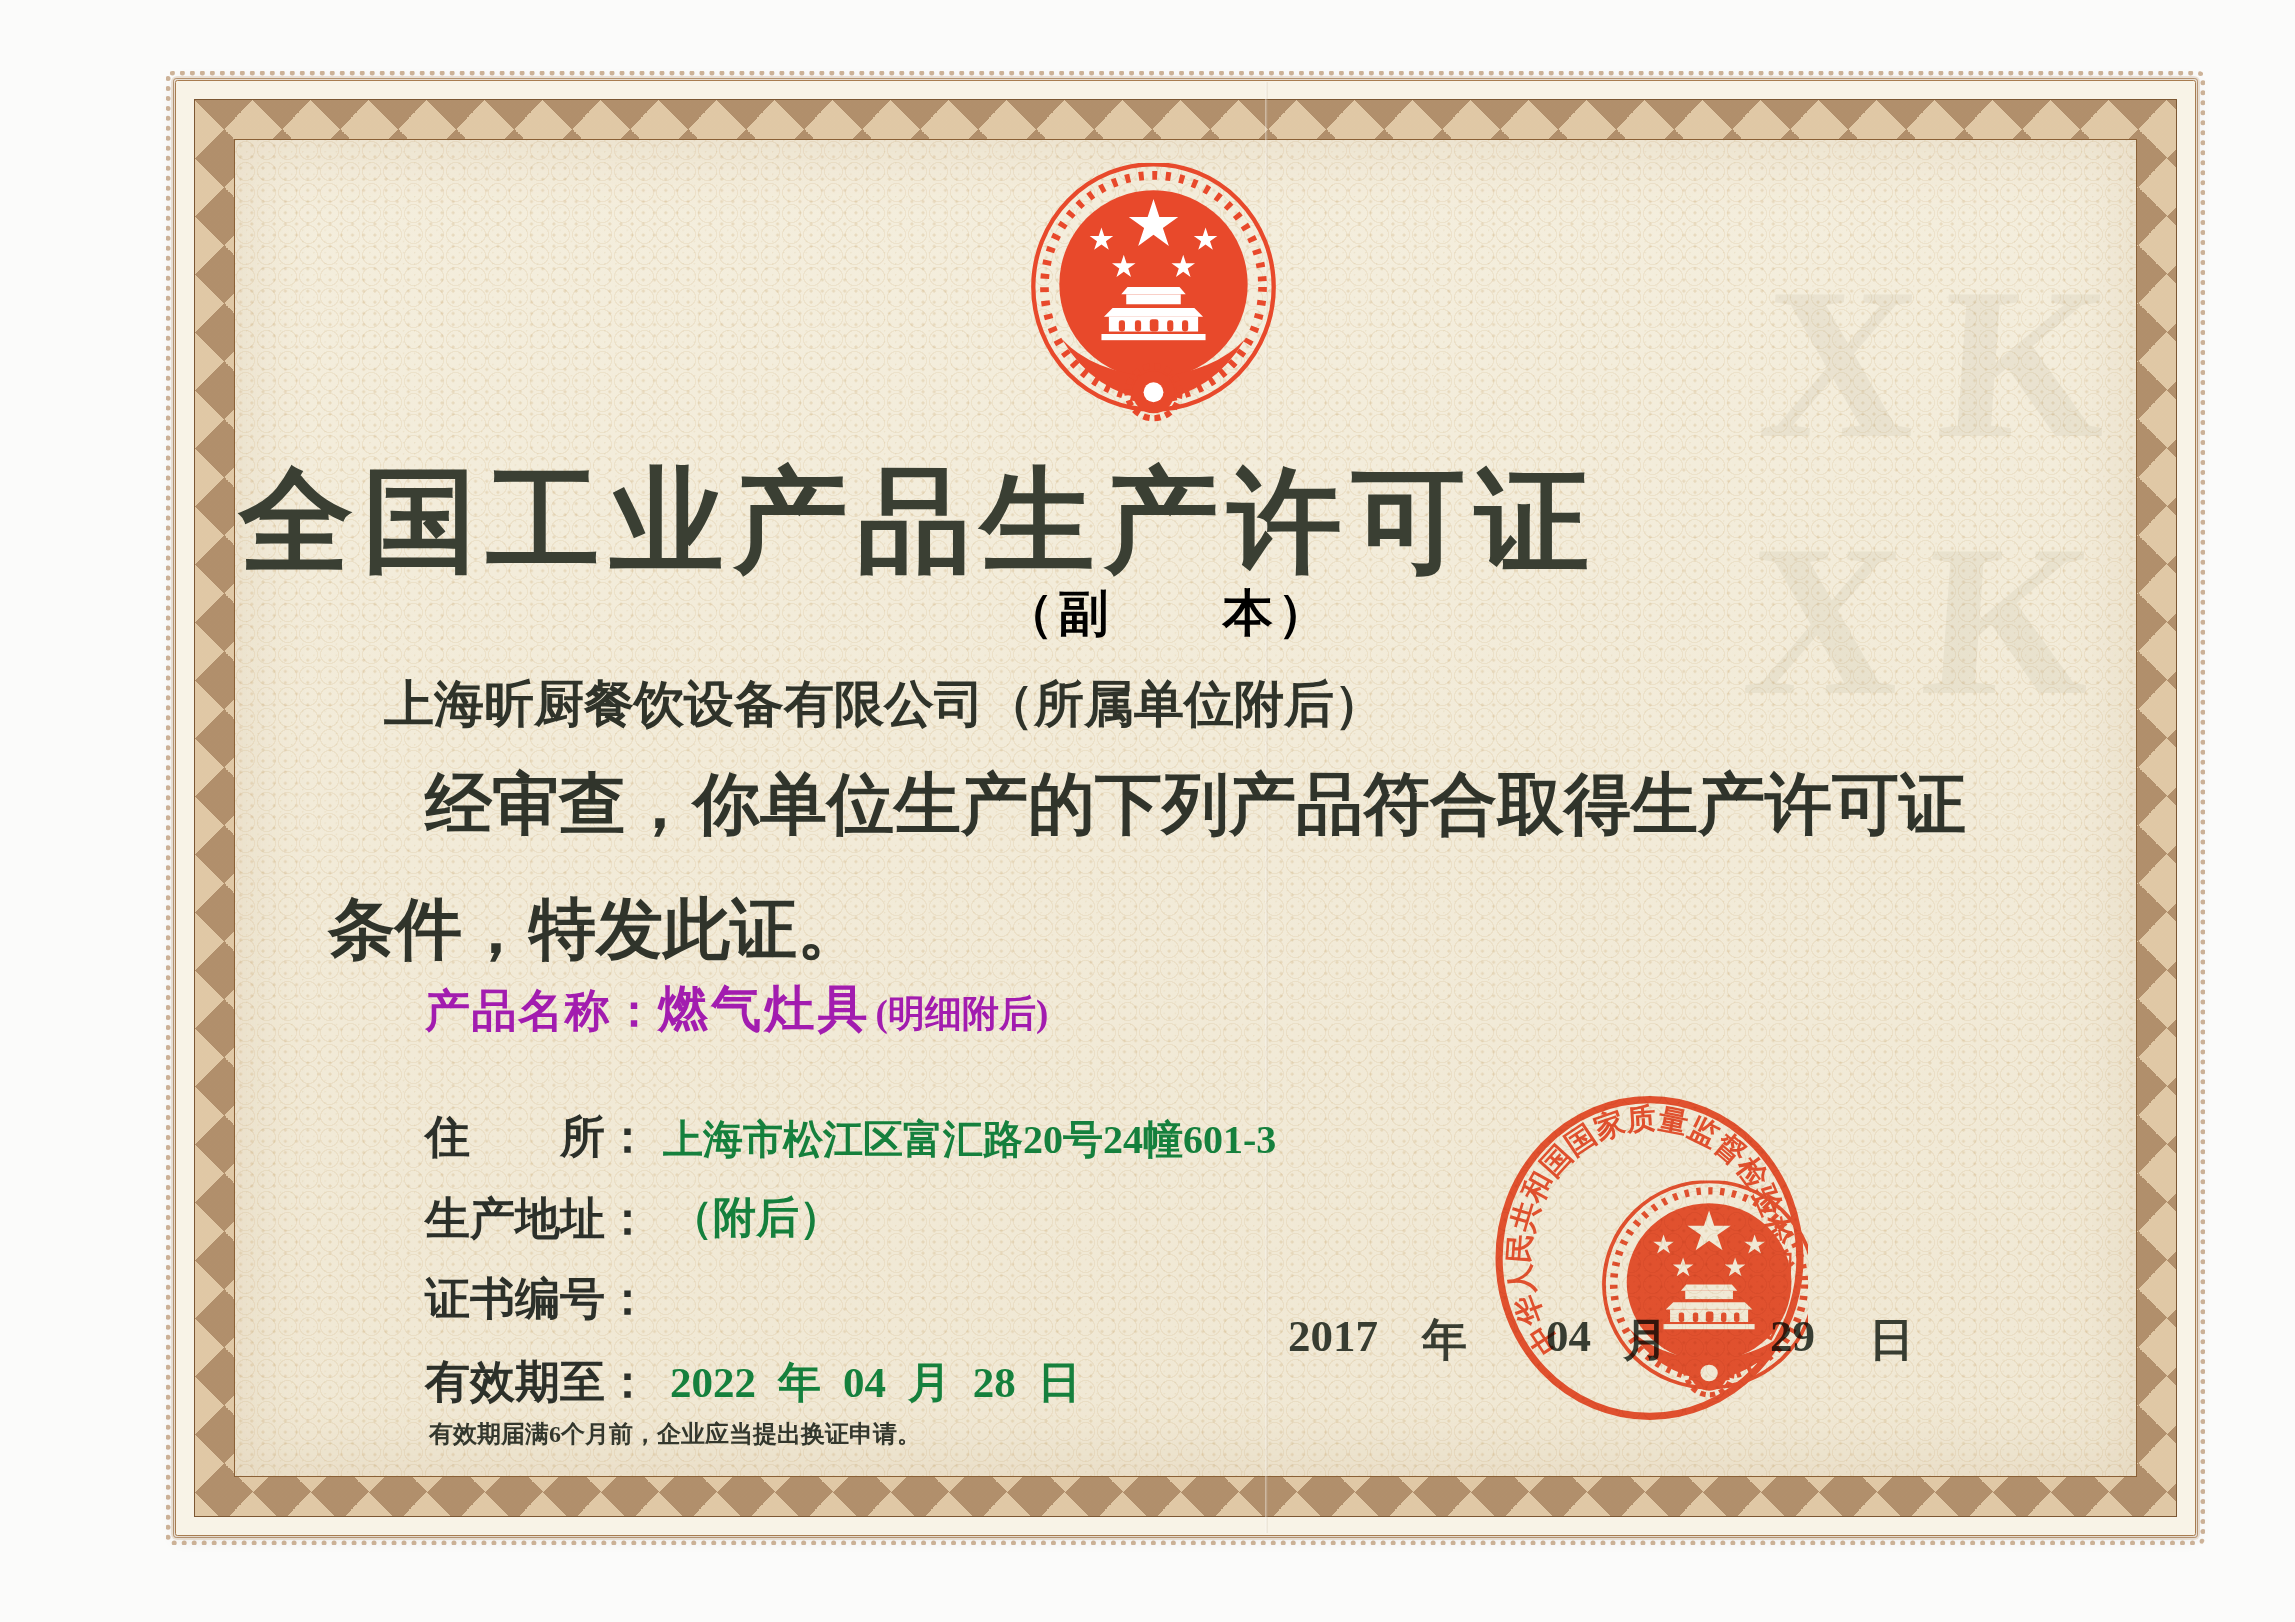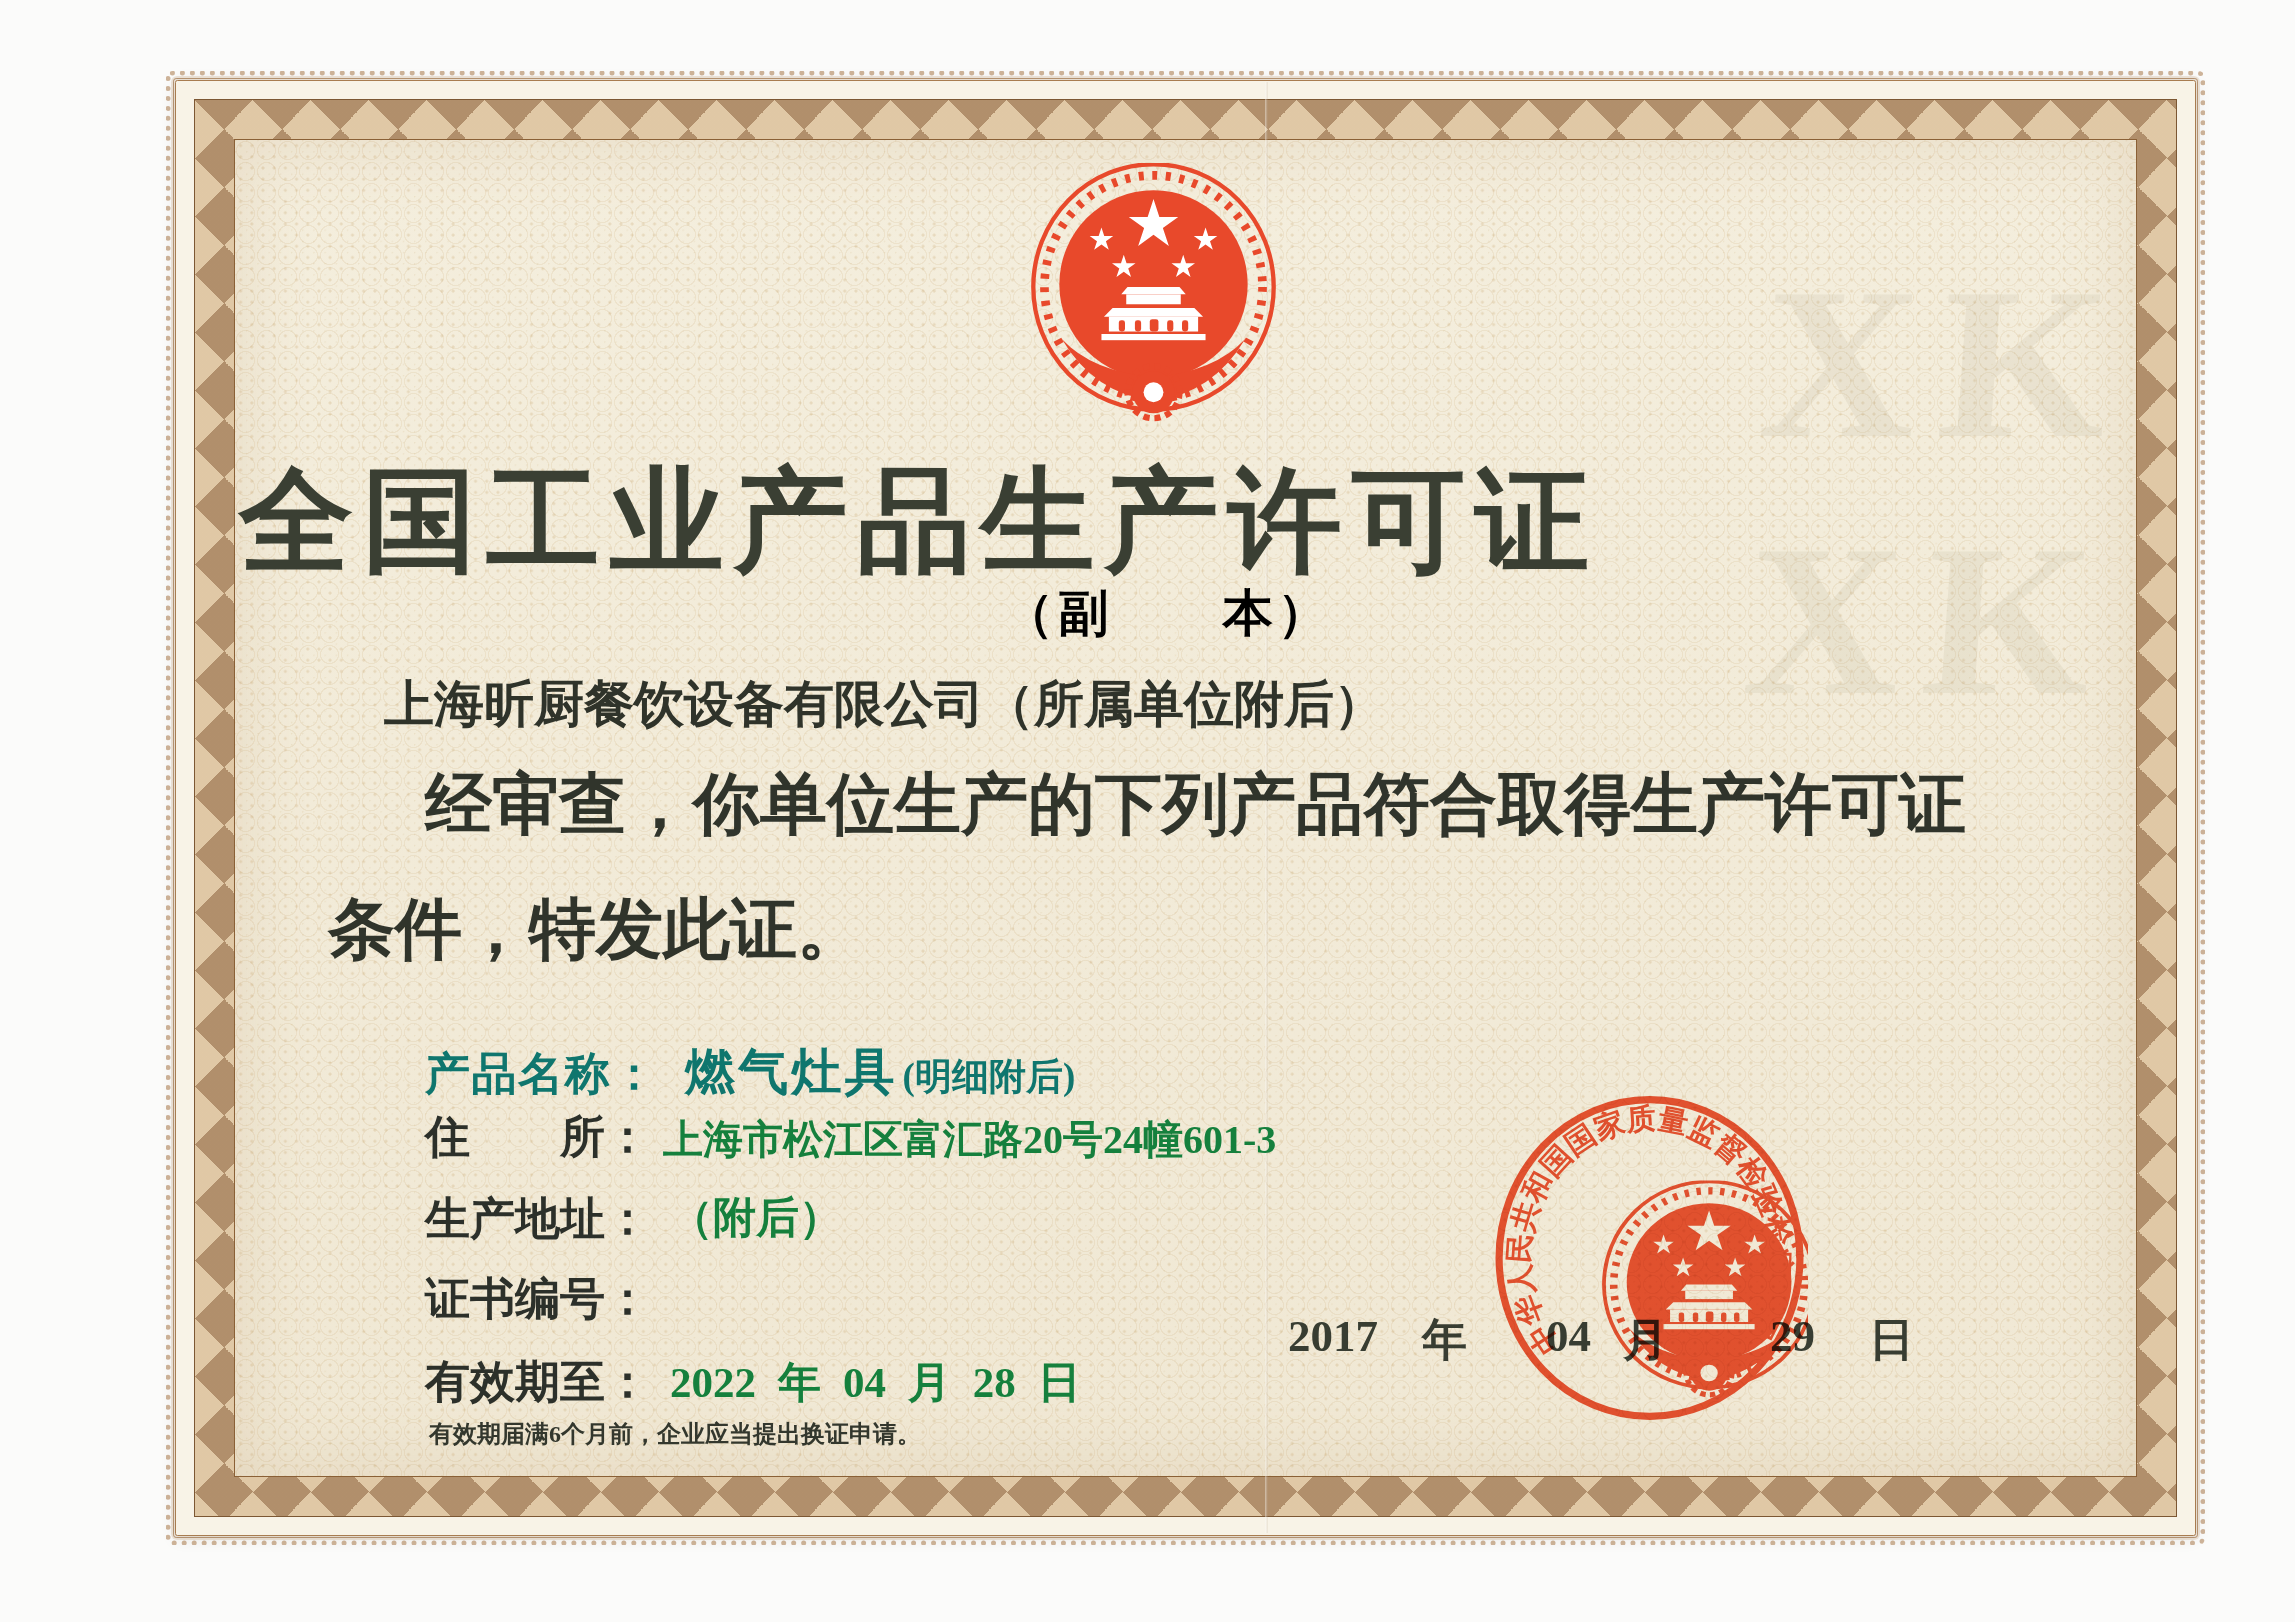--- a/index.html
+++ b/index.html
@@ -33,23 +33,23 @@
         pointer-events:none;}
   .watermark{position:absolute;font-weight:bold;font-size:216px;letter-spacing:22.4px;
         color:rgba(150,140,112,.10);transform:skewX(-4deg);pointer-events:none;}
   .title{position:absolute;left:239px;top:445px;width:1858px;text-align:left;
         font-size:114px;font-weight:bold;letter-spacing:9.6px;color:#3a3f33;}
   .subtitle{position:absolute;left:239px;top:580px;width:1858px;text-align:center;
         font-size:50px;font-weight:bold;letter-spacing:4.8px;color:#000000;}
   .company{position:absolute;left:384px;top:671px;font-size:50px;font-weight:bold;color:#2f332a;}
   .body1{position:absolute;left:425px;top:759px;font-size:67px;font-weight:bold;color:#30342b;}
   .body2{position:absolute;left:328px;top:884px;font-size:67px;font-weight:bold;color:#30342b;}
-  .prodline{position:absolute;left:425px;top:1039px;display:flex;align-items:baseline;color:#0f766e;justify-content:center;}
+  .prodline{position:absolute;left:425px;top:976px;display:flex;align-items:baseline;color:#a21caf;justify-content:center;}
   .prod-label{font-size:45px;font-weight:bold;letter-spacing:1.6px;}
-  .prod-name{font-size:50px;font-weight:bold;margin-left:27px;letter-spacing:3.2px;}
+  .prod-name{font-size:50px;font-weight:bold;letter-spacing:3.2px;}
   .prod-note{font-size:37px;font-weight:bold;margin-left:4.8px;}
   .row-label{position:absolute;left:425px;font-size:45px;font-weight:bold;color:#2c302a;}
   .row-value{position:absolute;left:670px;font-size:42px;font-weight:bold;color:#15803d;}
   .val-cert{letter-spacing:2.4px;}
   .val-date{font-size:43px;word-spacing:11.2px;}
   .renewal{position:absolute;left:429px;top:1418px;font-size:24px;font-weight:bold;color:#33372d;}
   .idate{position:absolute;top:1310px;font-size:45px;font-weight:bold;color:#383d32;}
   
   .emblem-big{position:absolute;left:1023px;top:163px;width:261px;height:285px;color:#e8492b;}
   .seal{position:absolute;left:1491px;top:1094px;width:317px;height:328px;

